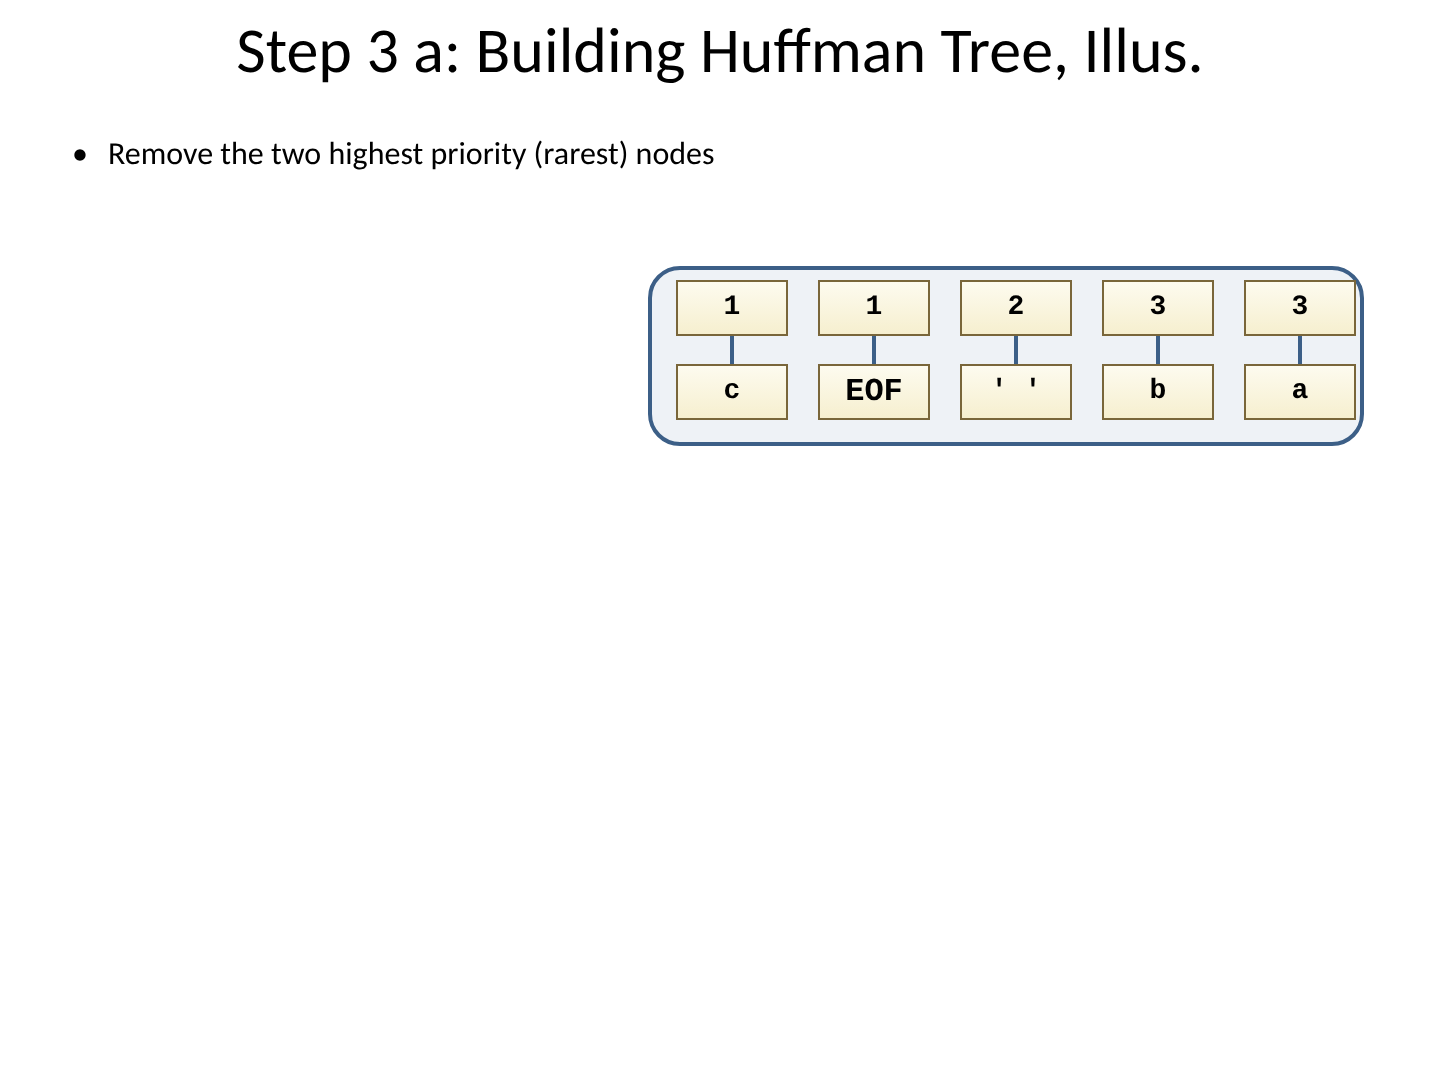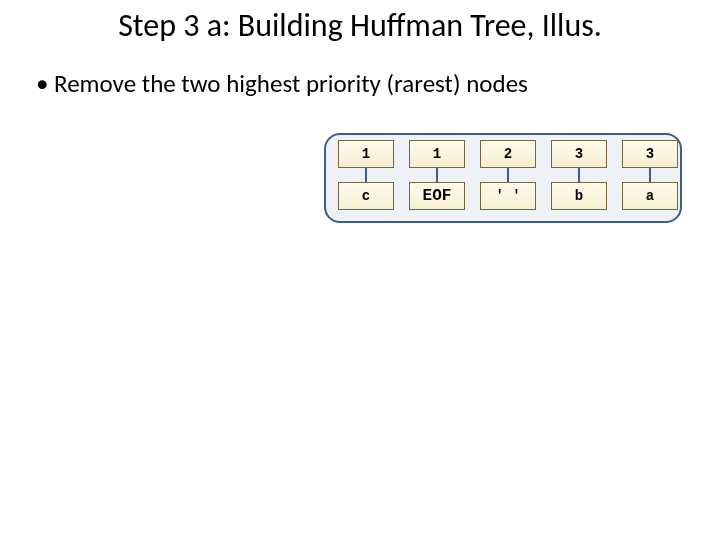--- a/index.html
+++ b/index.html
@@ -25,21 +25,21 @@
     text-align: center;
     font-size: 32px;
     font-weight: 400;
     letter-spacing: 0px;
   }
   .bullet-row {
     position: absolute;
     top: 68px;
     left: 36px;
     right: 30px;
-    font-size: 25px;
+    font-size: 16px;
   }
   .bullet-dot {
     display: inline-block;
     width: 18px;
     vertical-align: top;
   }
   .bullet-text {
     display: inline;
   }
   .queue-box {

